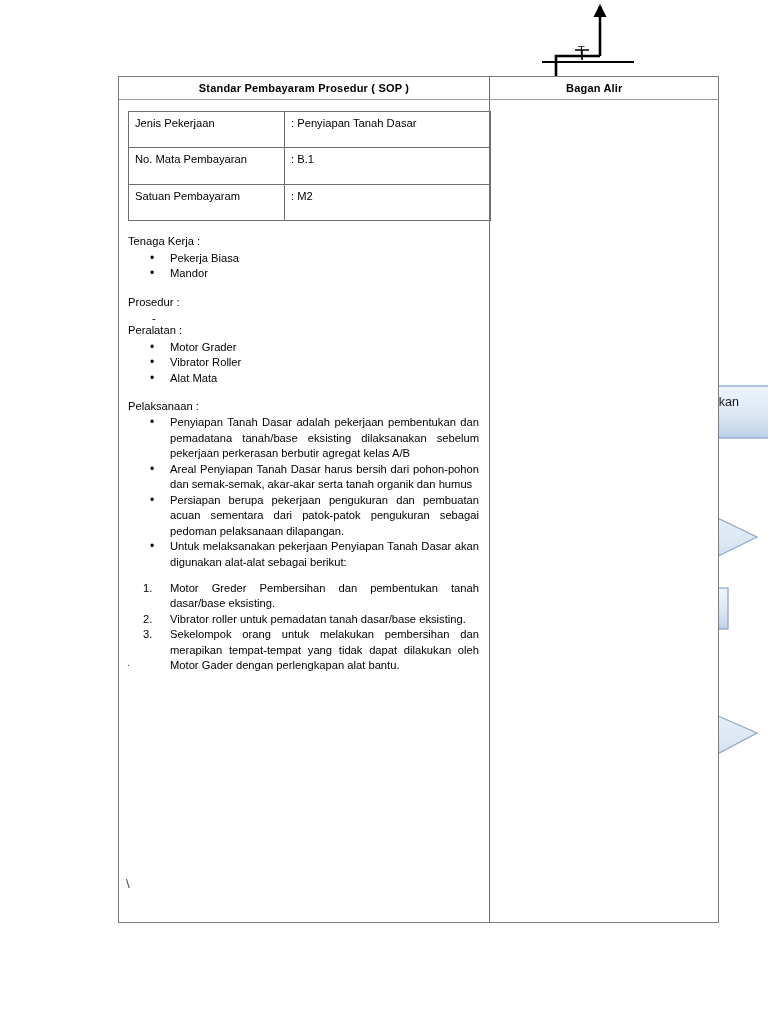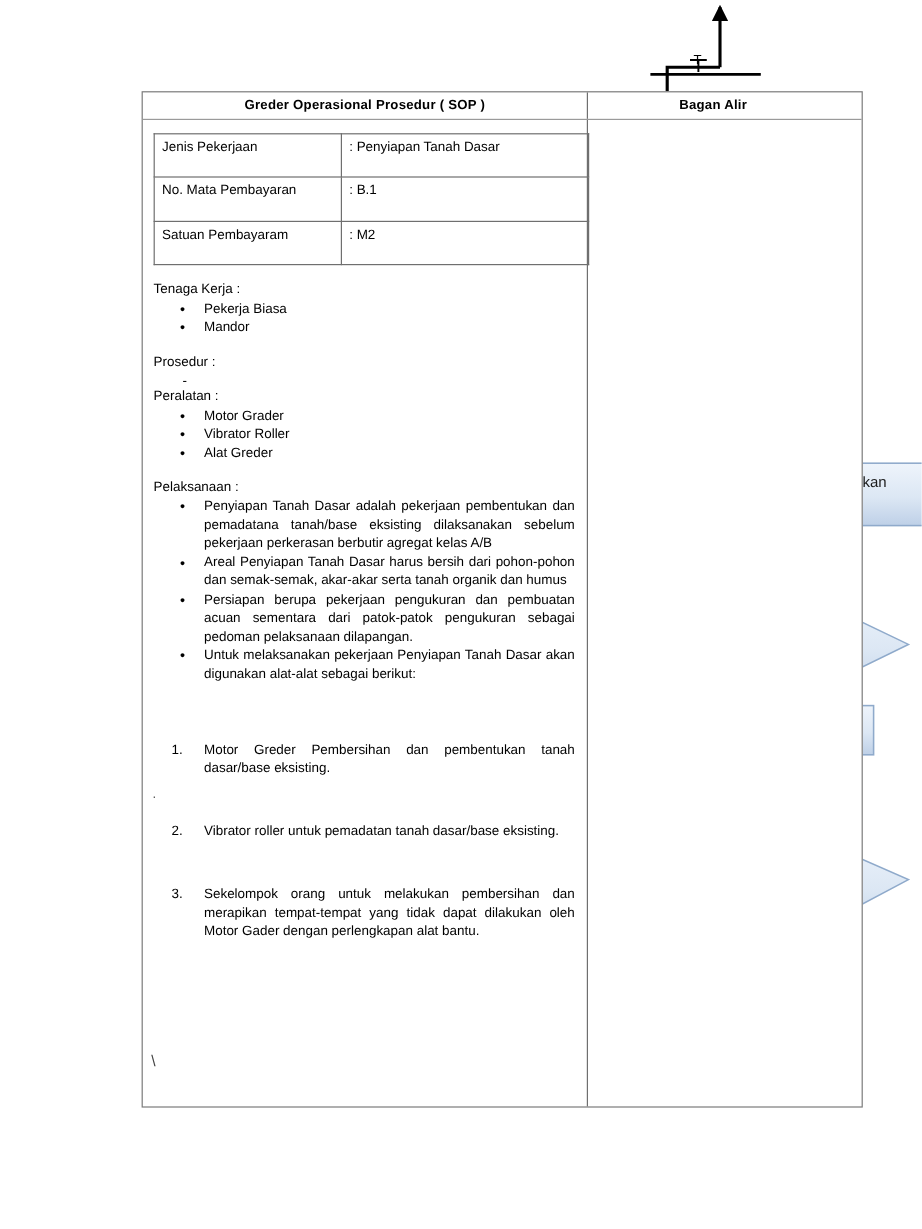--- a/index.html
+++ b/index.html
@@ -98,21 +98,20 @@
   ol.num {
     list-style: none;
     margin: 0; padding: 0 0 0 42px;
     counter-reset: n;
   }
   ol.num > li {
     counter-increment: n;
     position: relative;
     text-align: justify;
     margin-bottom: 0;
-    margin-top: 37px;
   }
   ol.num > li::before {
     content: counter(n) ".";
     position: absolute;
     left: -27px; top: 0;
     width: 20px; text-align: left;
   }
   #stray-dot {
     position: absolute; left: 8px; top: 555px;
     font-size: 11px; color: #555;
@@ -206,21 +205,21 @@
   <div class="fc-label" style="left:602px; top:794px; width:112px; height:60px;">Selesai</div>
 
   <div class="tee" style="left:578px; top:44px;">T</div>
   <div class="tee" style="left:581px; top:257px;">T</div>
 </div>
 
 <div id="sop-table">
   <div class="tbl-inner">
 
     <div id="header-row">
-      <div id="header-left">Greder Operasional Prosedur ( SOP )</div>
+      <div id="header-left">Standar Pembayaram Prosedur ( SOP )</div>
       <div id="header-right">Bagan Alir</div>
     </div>
 
     <div id="body-left">
 
       <table id="info-table">
         <tbody>
           <tr>
             <td class="k">Jenis Pekerjaan</td>
             <td class="v">: Penyiapan Tanah Dasar</td>
@@ -249,21 +248,21 @@
         <ul class="plain">
           <li></li>
         </ul>
       </div>
 
       <div class="sect">
         <div class="sect-title">Peralatan  :</div>
         <ul class="bul">
           <li>Motor Grader</li>
           <li>Vibrator Roller</li>
-          <li>Alat Greder</li>
+          <li>Alat Mata</li>
         </ul>
       </div>
 
       <div class="sect">
         <div class="sect-title">Pelaksanaan :</div>
         <ul class="bul">
           <li>Penyiapan Tanah Dasar adalah pekerjaan pembentukan dan pemadatana tanah/base eksisting dilaksanakan sebelum pekerjaan perkerasan berbutir agregat kelas A/B</li>
           <li>Areal Penyiapan Tanah Dasar harus bersih dari pohon-pohon dan semak-semak, akar-akar serta tanah organik dan humus</li>
           <li>Persiapan berupa pekerjaan pengukuran dan pembuatan acuan sementara dari patok-patok pengukuran sebagai pedoman pelaksanaan dilapangan.</li>
           <li>Untuk melaksanakan pekerjaan Penyiapan Tanah Dasar akan digunakan alat-alat sebagai berikut:</li>

